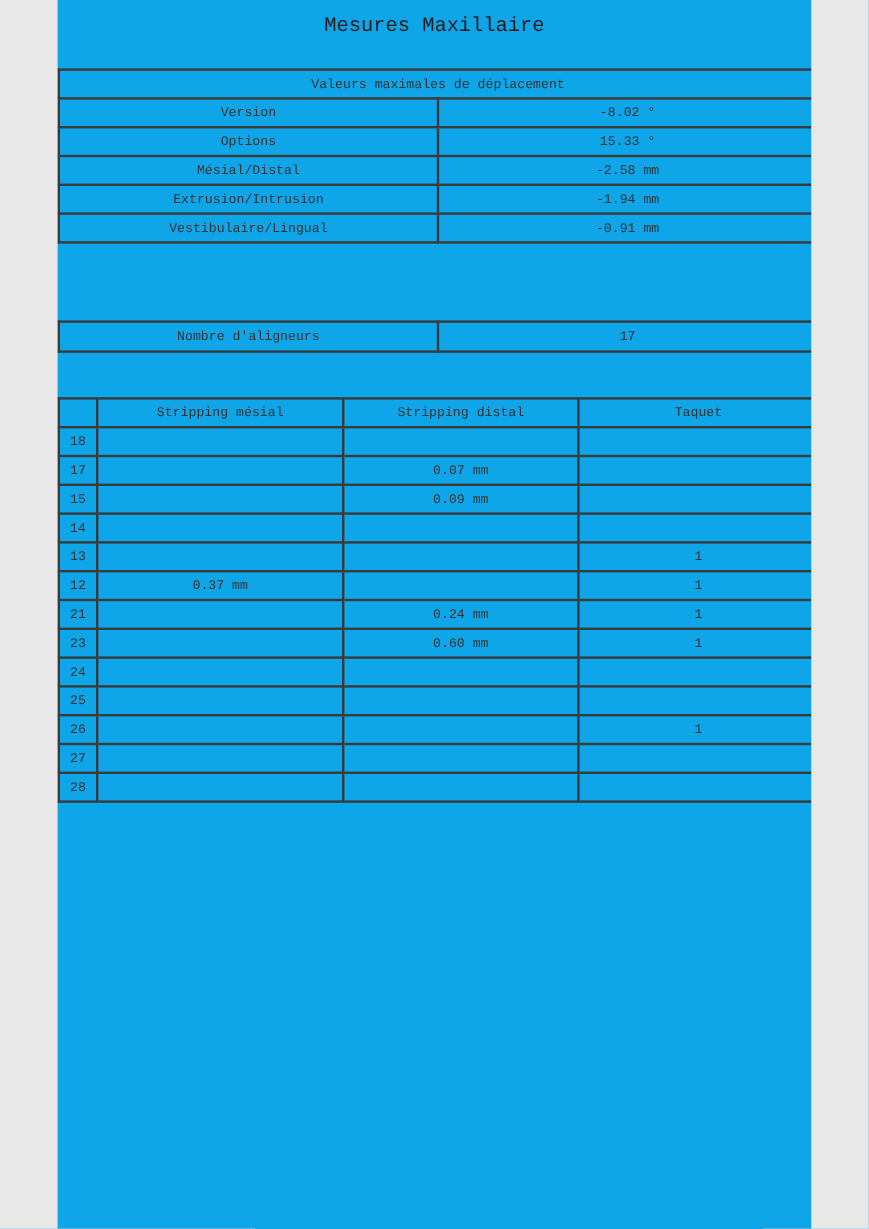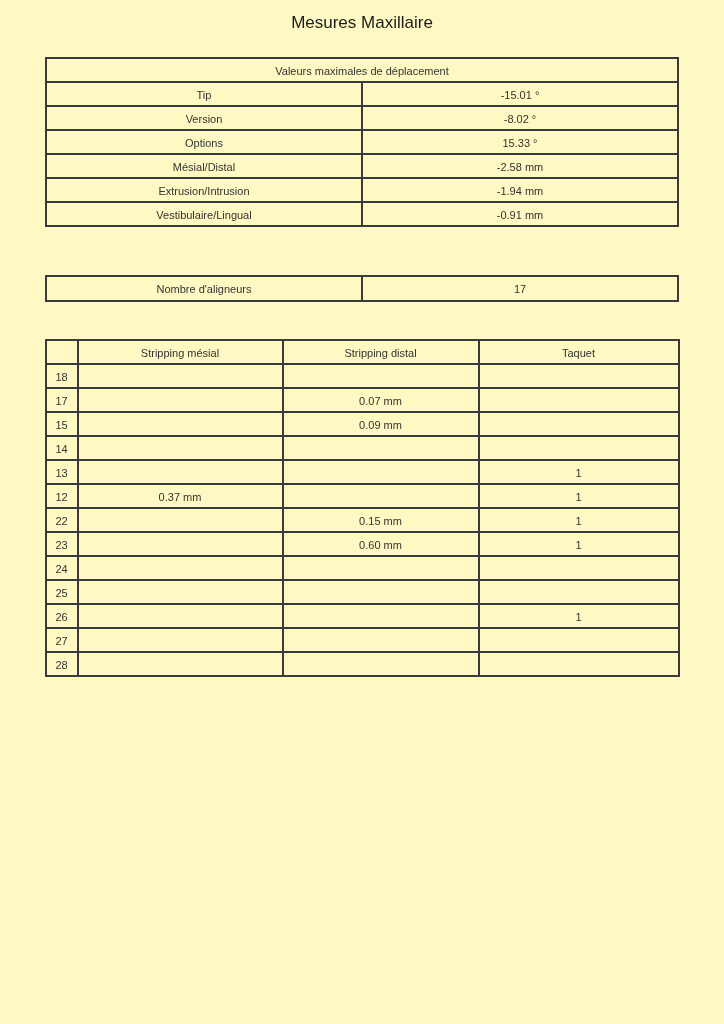--- a/index.html
+++ b/index.html
@@ -1,23 +1,23 @@
 <!DOCTYPE html>
 <html><head>
 <meta charset="utf-8">
 <style>
   html, body { margin: 0; padding: 0; }
   body { background: #e8e8e8; }
   .page {
-    width: 724px;
+    width: 628px;
     height: 1024px;
-    background: #fef9c3;
+    background: #0ea5e9;
     margin: 0 auto;
     overflow: hidden;
-    font-family: Liberation Sans, sans-serif;
+    font-family: Liberation Mono, monospace;
     color: #333333;
   }
   .doc-title {
     margin: 0;
     text-align: center;
     font-size: 17px;
     font-weight: 400;
     color: #1c1c1c;
     line-height: 20px;
   }
@@ -36,21 +36,21 @@
     padding: 1px 4px 0 4px;
     font-size: 11px;
     font-weight: 400;
     text-align: center;
     vertical-align: middle;
     color: #333333;
     overflow: hidden;
     white-space: nowrap;
   }
   #measures-table { margin-top: 24px; }
-  #aligners-table { margin-top: 48px; }
+  #aligners-table { margin-top: 64px; }
   #aligners-table td { height: 22px; }
   #options-table  { margin-top: 37px; }
   .col-half   { width: 316px; }
   .col-tooth  { width: 32px; }
   .col-mesial { width: 205px; }
   .col-distal { width: 196px; }
   .col-taquet { width: 200px; }
 </style>
 </head>
 <body>
@@ -62,24 +62,20 @@
   <table id="measures-table">
     <colgroup>
         <col class="col-half">
         <col class="col-half">
       </colgroup>
     <tbody>
       <tr>
         <td colspan="2">Valeurs maximales de déplacement</td>
       </tr>
       <tr>
-        <td>Tip</td>
-        <td>-15.01 °</td>
-      </tr>
-      <tr>
         <td>Version</td>
         <td>-8.02 °</td>
       </tr>
       <tr>
         <td>Options</td>
         <td>15.33 °</td>
       </tr>
       <tr>
         <td>Mésial/Distal</td>
         <td>-2.58 mm</td>
@@ -153,23 +149,23 @@
         <td></td>
         <td>1</td>
       </tr>
       <tr>
         <td>12</td>
         <td>0.37 mm</td>
         <td></td>
         <td>1</td>
       </tr>
       <tr>
-        <td>22</td>
-        <td></td>
-        <td>0.15 mm</td>
+        <td>21</td>
+        <td></td>
+        <td>0.24 mm</td>
         <td>1</td>
       </tr>
       <tr>
         <td>23</td>
         <td></td>
         <td>0.60 mm</td>
         <td>1</td>
       </tr>
       <tr>
         <td>24</td>

